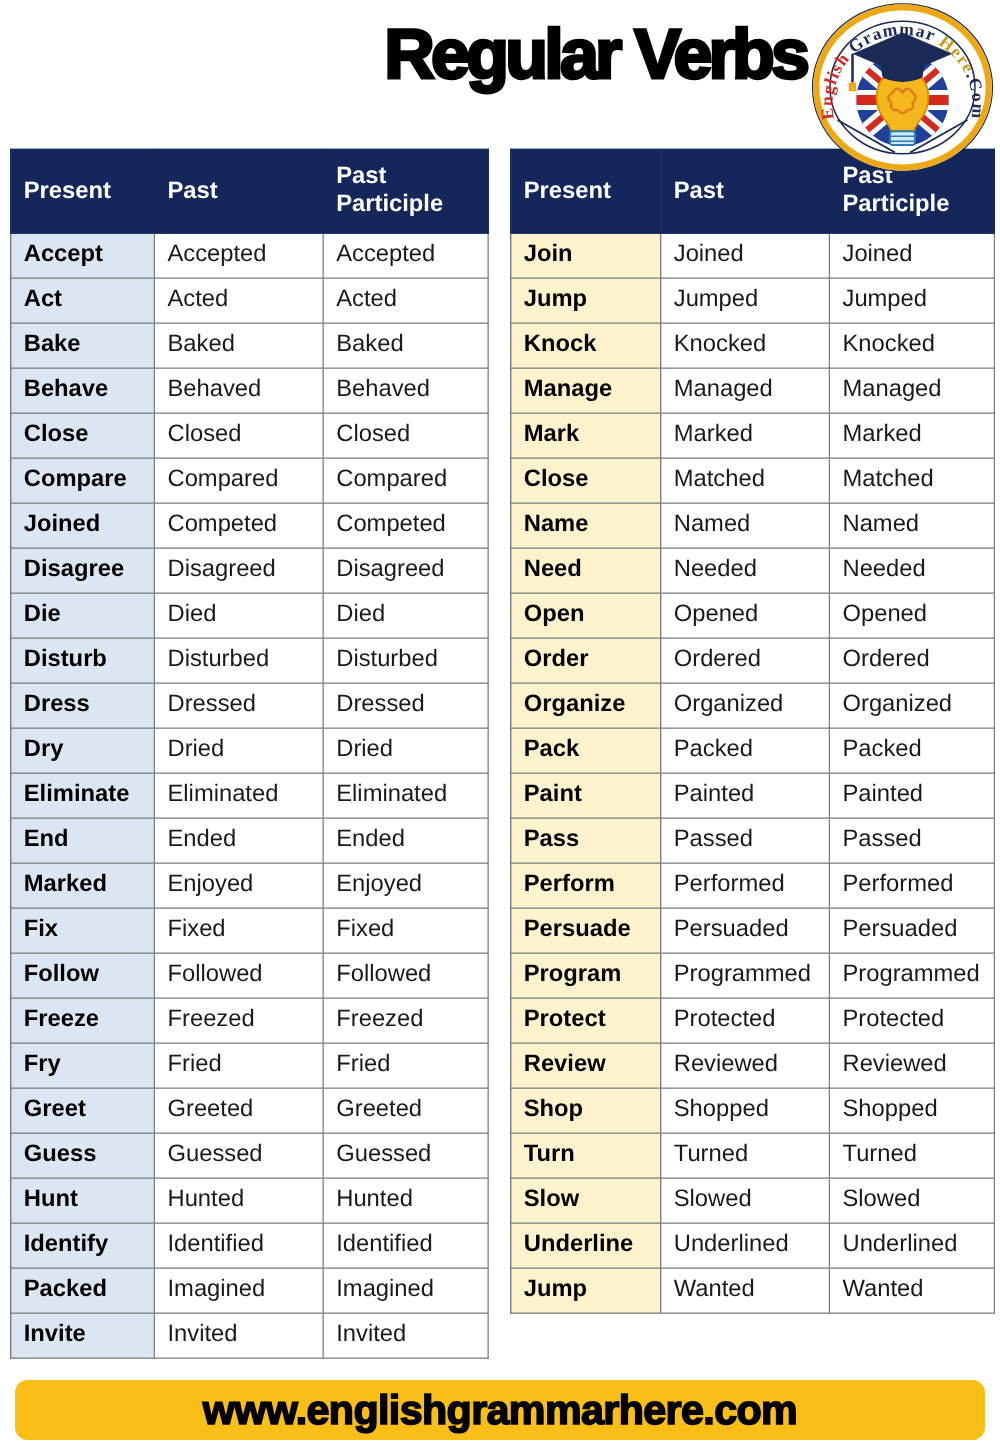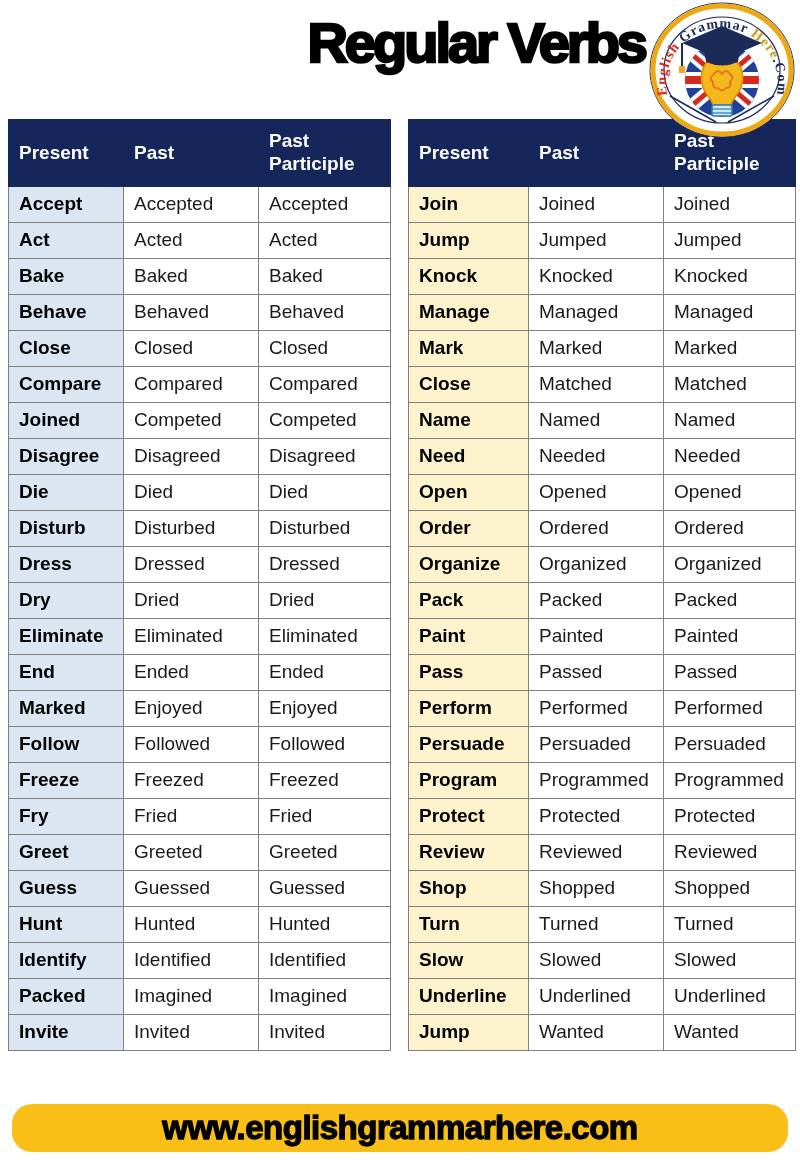--- a/index.html
+++ b/index.html
@@ -24,21 +24,21 @@
      border:1px solid #15265b;border-left:1px solid rgba(255,255,255,0.25);line-height:1.2;}
   table.verbs th:first-child{border-left:1px solid #15265b;}
   table.verbs td{height:35px;padding:0 10px;font-size:19px;color:#1a1a1a;
      border:1px solid #7f7f7f;vertical-align:middle;background:#fff;line-height:1.1;}
   table.verbs td:first-child{font-weight:bold;color:#000;}
   #table-left td:first-child{background:#dce6f2;}
   #table-right td:first-child{background:#fcf2cb;}
 
   
   .footer-bar{position:absolute;left:12px;right:12px;top:1104px;height:48px;
-     background:#f9bf16;border-radius:20px;display:flex;align-items:center;
+     background:#f9bf16;border-radius:10px;display:flex;align-items:center;
      justify-content:center;font-size:33px;font-weight:bold;color:#000;
      letter-spacing:-0.5px;-webkit-text-stroke:1.3px #000;}
 </style>
 </head>
 <body>
 
 <div class="page">
 
   <div class="title">Regular Verbs</div>
 
@@ -172,20 +172,25 @@
           <td>End</td>
           <td>Ended</td>
           <td>Ended</td>
         </tr>
         <tr>
           <td>Marked</td>
           <td>Enjoyed</td>
           <td>Enjoyed</td>
         </tr>
         <tr>
+          <td>Fix</td>
+          <td>Fixed</td>
+          <td>Fixed</td>
+        </tr>
+        <tr>
           <td>Follow</td>
           <td>Followed</td>
           <td>Followed</td>
         </tr>
         <tr>
           <td>Freeze</td>
           <td>Freezed</td>
           <td>Freezed</td>
         </tr>
         <tr>

